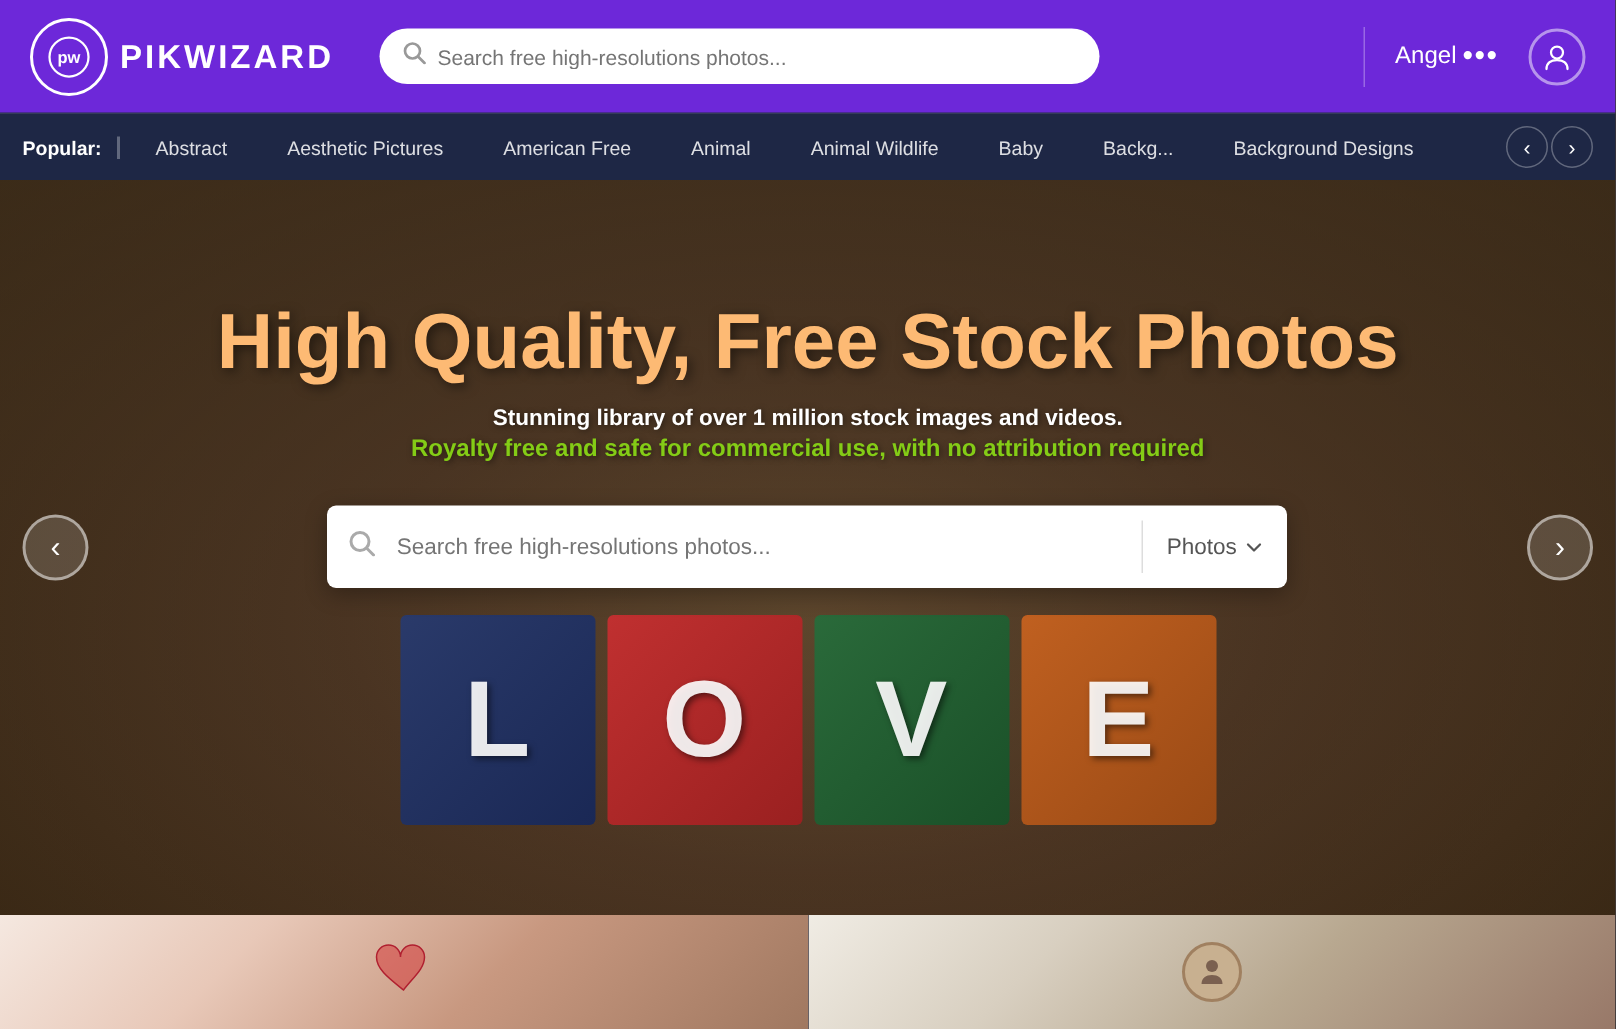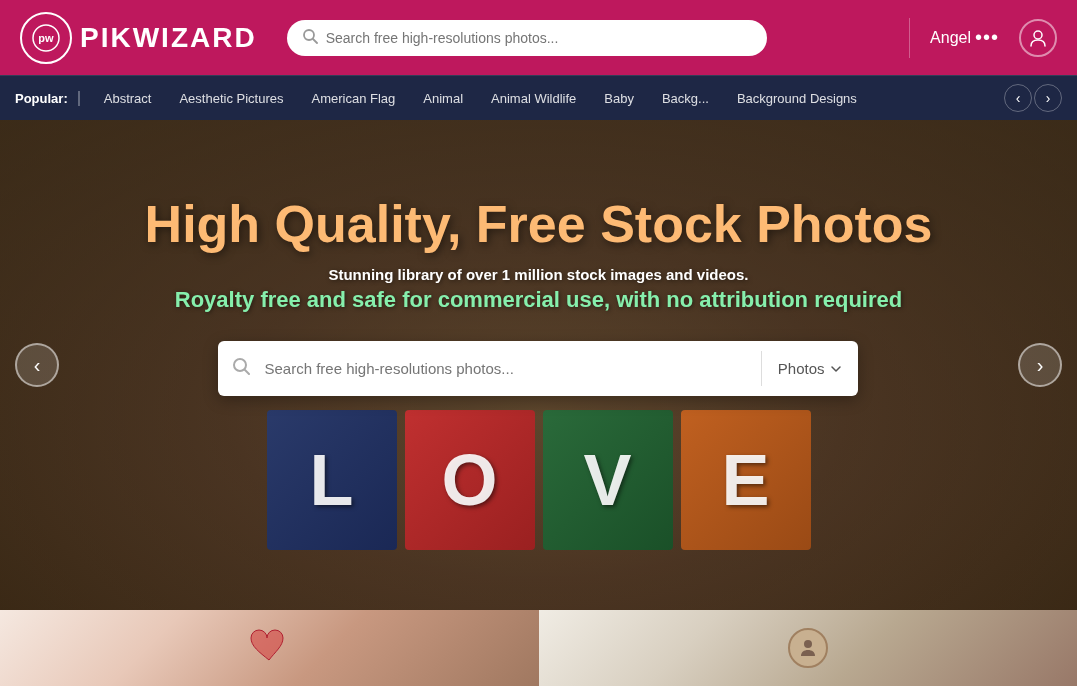--- a/index.html
+++ b/index.html
@@ -1,20 +1,20 @@
 <!DOCTYPE html>
 <html><head>
   <meta charset="utf-8">
   <style>
     * { margin: 0; padding: 0; box-sizing: border-box; }
     body { font-family: Arial, sans-serif; width: 1077px; height: 686px; overflow: hidden; background: #1a2035; }
 
     
     .header {
-      background: #be185d;
+      background: #6d28d9;
       height: 75px;
       display: flex;
       align-items: center;
       padding: 0 20px;
       position: relative;
       z-index: 10;
     }
     .logo-area {
       display: flex;
       align-items: center;
@@ -28,21 +28,21 @@
       border: 2px solid #fff;
       display: flex;
       align-items: center;
       justify-content: center;
       color: #fff;
       font-size: 18px;
       font-weight: bold;
     }
     .logo-text {
       color: #fff;
-      font-size: 28px;
+      font-size: 22px;
       font-weight: bold;
       letter-spacing: 2px;
     }
     .search-bar-header {
       margin-left: 30px;
       flex: 1;
       max-width: 480px;
       display: flex;
       align-items: center;
       background: #fff;
@@ -115,21 +115,21 @@
       font-size: 13px;
       font-weight: bold;
       flex-shrink: 0;
       margin-right: 10px;
       padding-right: 10px;
       border-right: 2px solid rgba(255,255,255,0.3);
     }
     .nav-items {
       display: flex;
       align-items: flex-start;
-      gap: 0;
+      gap: 12px;
       overflow: hidden;
       flex: 1;
     }
     .nav-item {
       color: rgba(255,255,255,0.85);
       font-size: 13px;
       cursor: pointer;
       padding: 0 14px;
       white-space: nowrap;
       height: 45px;
@@ -225,22 +225,22 @@
       margin-bottom: 12px;
     }
     .hero-subtitle {
       color: #fff;
       font-size: 15px;
       font-weight: bold;
       text-shadow: 1px 1px 4px rgba(0,0,0,0.5);
       margin-bottom: 4px;
     }
     .hero-subtitle2 {
-      color: #86efac;
-      font-size: 22px;
+      color: #84cc16;
+      font-size: 16px;
       font-weight: bold;
       text-shadow: 1px 1px 4px rgba(0,0,0,0.5);
       margin-bottom: 28px;
     }
 
     
     .hero-search {
       display: flex;
       align-items: center;
       background: #fff;
@@ -354,21 +354,21 @@
       </svg>
     </div>
   </div>
 </header>
 
 <nav class="nav-bar">
   <span class="popular-label">Popular:</span>
   <div class="nav-items">
     <a class="nav-item">Abstract</a>
     <a class="nav-item">Aesthetic Pictures</a>
-    <a class="nav-item">American Flag</a>
+    <a class="nav-item">American Free</a>
     <a class="nav-item">Animal</a>
     <a class="nav-item">Animal Wildlife</a>
     <a class="nav-item">Baby</a>
     <a class="nav-item">Backg...</a>
     <a class="nav-item">Background Designs</a>
   </div>
   <div class="nav-arrows">
     <button class="nav-arrow">‹</button>
     <button class="nav-arrow">›</button>
   </div>

